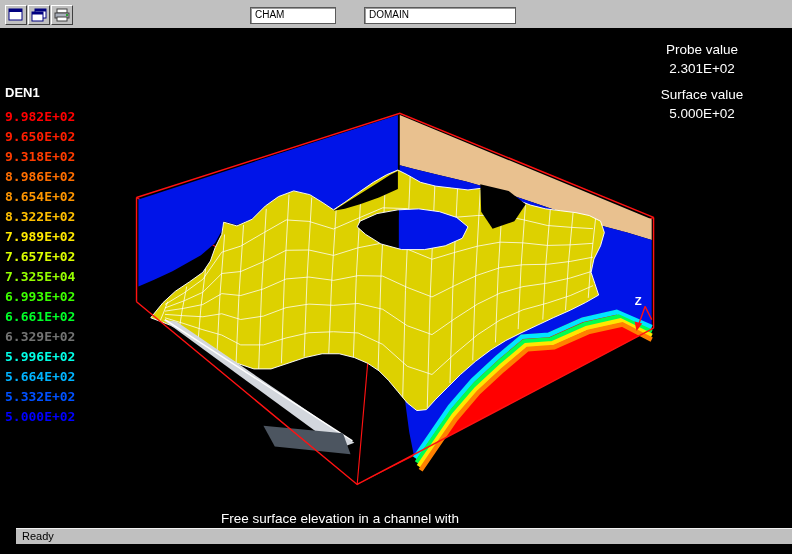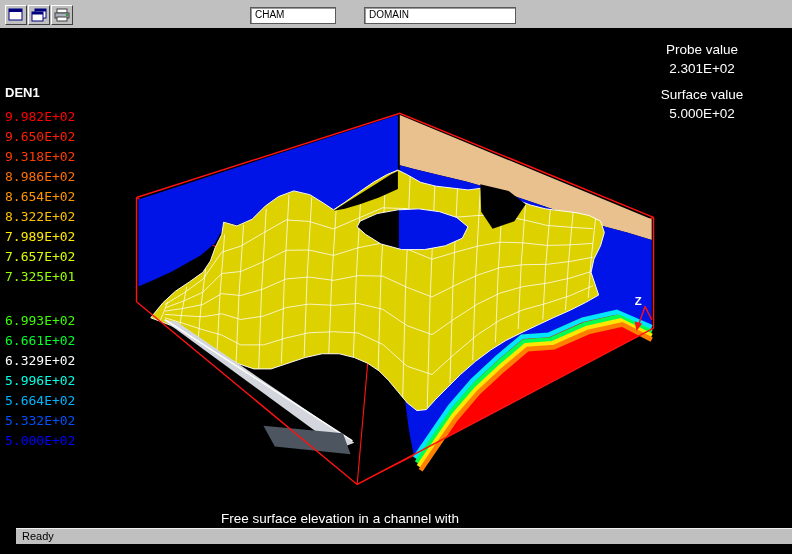--- a/index.html
+++ b/index.html
@@ -15,21 +15,21 @@
   .tfield{position:absolute;top:7px;height:15px;background:#fff;
           border:1px solid #5a5a5a;box-shadow:inset 1px 1px 0 #9a9a9a;
           font-size:10px;line-height:14px;padding-left:4px;color:#000;
           font-family:"Liberation Sans",sans-serif;}
   
   .viewport{position:absolute;top:28px;left:0;width:792px;height:500px;background:#000;}
   svg.scene{position:absolute;top:0;left:0;}
   
   .legend{position:absolute;top:9px;left:5px;}
   .legend-title{color:#fff;font-weight:bold;font-size:13px;margin-bottom:7px;margin-top:48px;}
-  .legend-row{font-family:"DejaVu Sans Mono",monospace;font-weight:normal;
+  .legend-row{font-family:"DejaVu Sans Mono",monospace;font-weight:bold;
               font-size:13px;line-height:20px;letter-spacing:0px;}
   
   .probe-block{position:absolute;top:12px;left:612px;width:180px;text-align:center;
                color:#fff;font-size:13.5px;}
   .probe-block div{line-height:19px;}
   .gap{height:7px;}
   
   .caption{position:absolute;top:483px;left:340px;transform:translateX(-50%);
            white-space:nowrap;color:#fff;font-size:13.5px;}
   
@@ -151,24 +151,24 @@
     <div class="legend">
       <div class="legend-title">DEN1</div>
       <div class="legend-row" style="color: rgb(255, 0, 0);">9.982E+02</div>
       <div class="legend-row" style="color: rgb(255, 30, 0); text-align: center;">9.650E+02</div>
       <div class="legend-row" style="color: rgb(255, 60, 0);">9.318E+02</div>
       <div class="legend-row" style="color: rgb(255, 110, 0);">8.986E+02</div>
       <div class="legend-row" style="color: rgb(255, 150, 0);">8.654E+02</div>
       <div class="legend-row" style="color: rgb(255, 192, 0);">8.322E+02</div>
       <div class="legend-row" style="color: rgb(255, 234, 0);">7.989E+02</div>
       <div class="legend-row" style="color: rgb(220, 255, 0);">7.657E+02</div>
-      <div class="legend-row" style="color: rgb(150, 255, 0);">7.325E+01</div>
-      <div class="legend-row" style="color: rgb(60, 255, 0); margin-top: 24px;">6.993E+02</div>
+      <div class="legend-row" style="color: rgb(150, 255, 0);">7.325E+04</div>
+      <div class="legend-row" style="color: rgb(60, 255, 0);">6.993E+02</div>
       <div class="legend-row" style="color: rgb(0, 255, 40);">6.661E+02</div>
-      <div class="legend-row" style="color: #ffffff; text-align: center;">6.329E+02</div>
+      <div class="legend-row" style="color: #737373; text-align: center;">6.329E+02</div>
       <div class="legend-row" style="color: rgb(0, 255, 230);">5.996E+02</div>
       <div class="legend-row" style="color: rgb(0, 180, 255);">5.664E+02</div>
       <div class="legend-row" style="color: rgb(0, 80, 255);">5.332E+02</div>
       <div class="legend-row" style="color: rgb(0, 0, 255);">5.000E+02</div>
     </div>
 
     <div class="probe-block">
       <div>Probe value</div>
       <div>2.301E+02</div>
       <div class="gap"></div>

